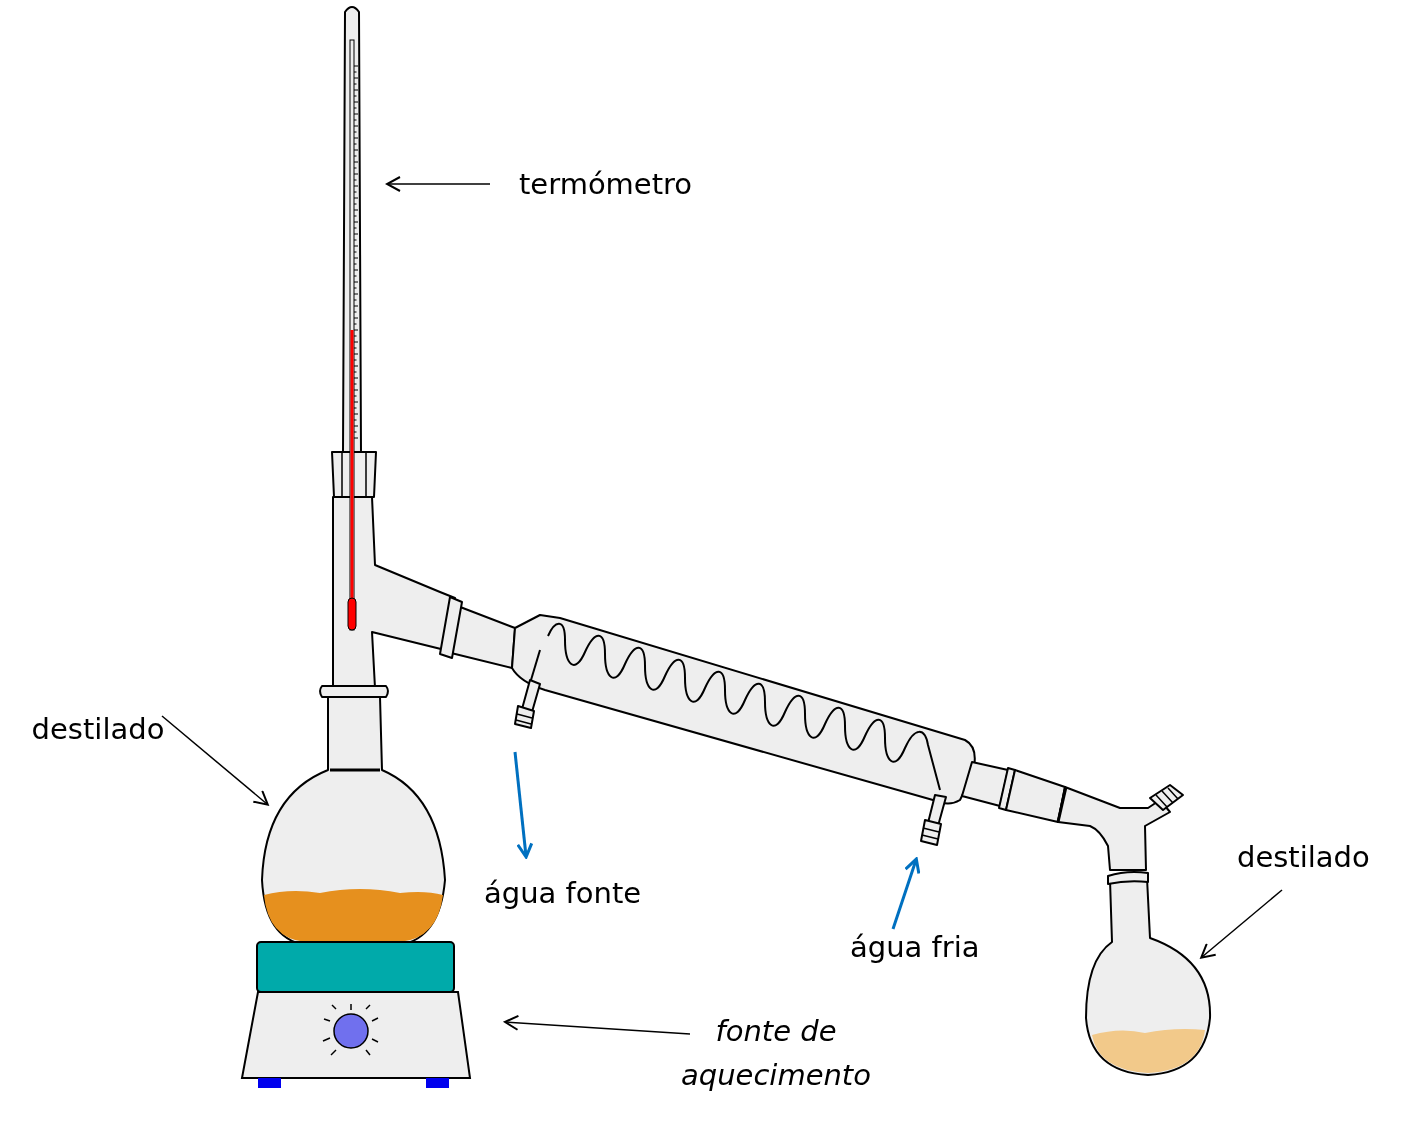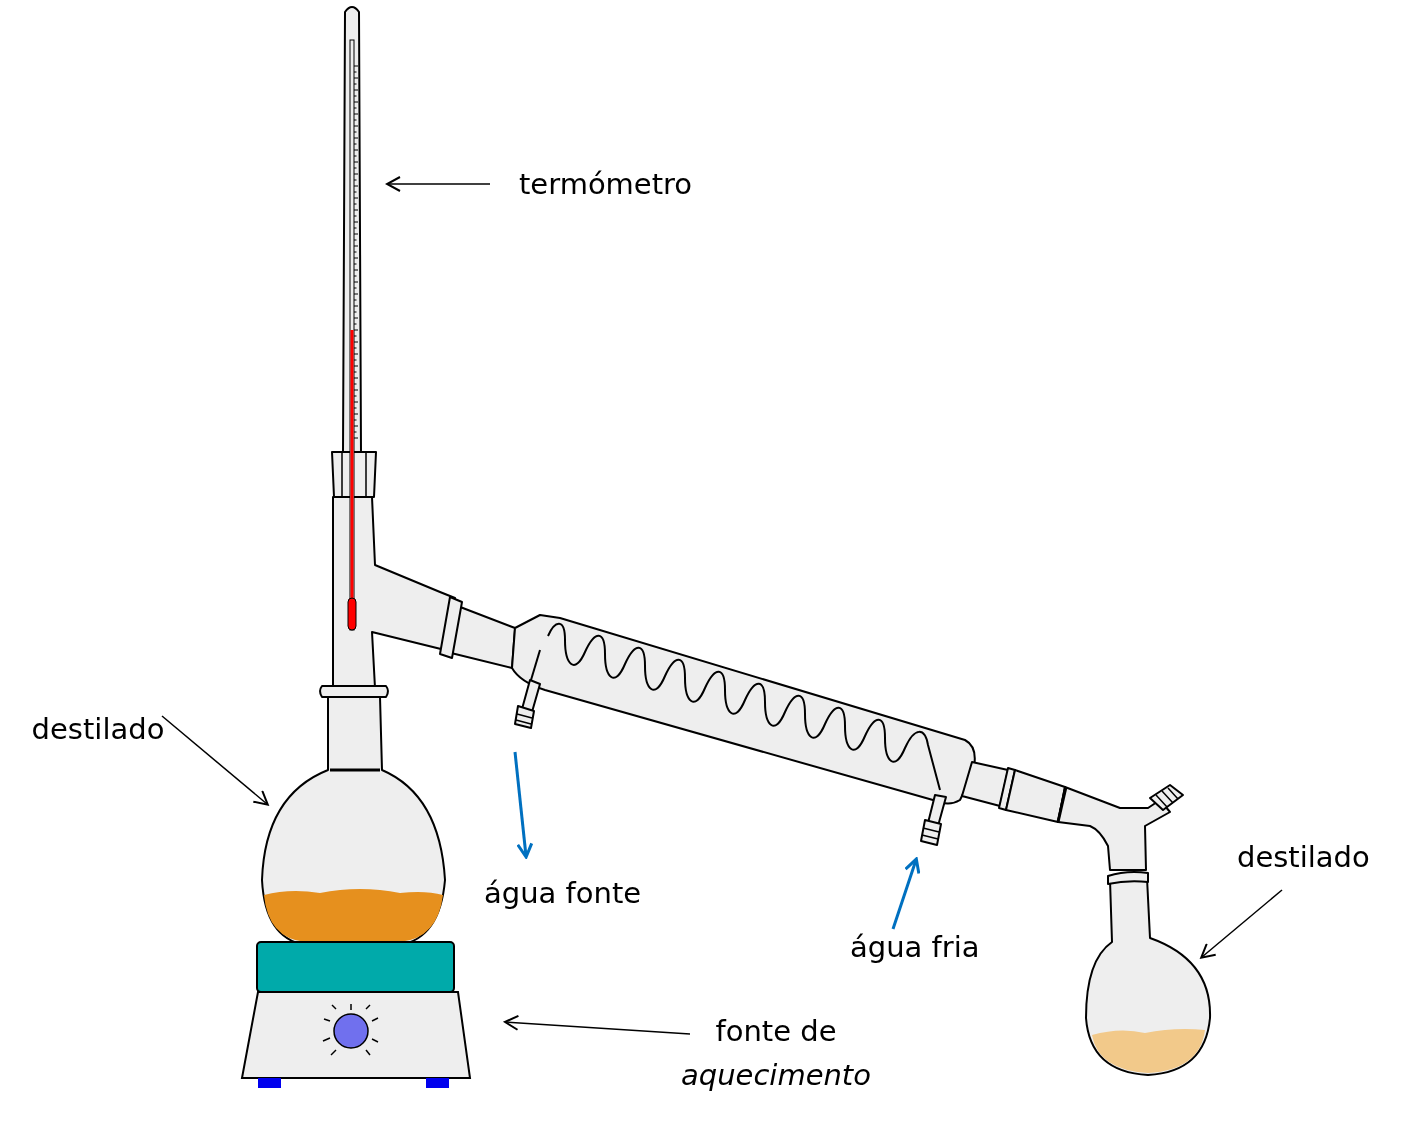--- a/index.html
+++ b/index.html
@@ -185,16 +185,16 @@
   <line x1="515" y1="752" x2="526" y2="856" stroke="#0070c0" stroke-width="3" marker-end="url(#arrBlue)"></line>
   <line x1="893" y1="929" x2="916" y2="860" stroke="#0070c0" stroke-width="3" marker-end="url(#arrBlue)"></line>
   <line x1="690" y1="1034" x2="506" y2="1022" stroke="#000" stroke-width="1.5" marker-end="url(#arrBlack)"></line>
   <line x1="1282" y1="890" x2="1202" y2="957" stroke="#000" stroke-width="1.5" marker-end="url(#arrBlack)"></line>
 </svg>
 
 <div class="label" style="left:519px; top:163px;">termómetro</div>
 <div class="label center" style="left:18px; top:708px; width:160px;">destilado</div>
 <div class="label" style="left:484px; top:872px;">água fonte</div>
 <div class="label" style="left:850px; top:926px;">água fria</div>
-<div class="label center" style="left:660px; top:1010px; width:232px;">fonte de</div>
+<div class="label center" style="left:660px; top:1010px; width:232px;font-style:italic;">fonte de</div>
 <div class="label center" style="left:660px; top:1054px; width:232px;font-style:italic;">aquecimento</div>
 <div class="label" style="left:1237px; top:836px;">destilado</div>
 </div>
 
 </body></html>

